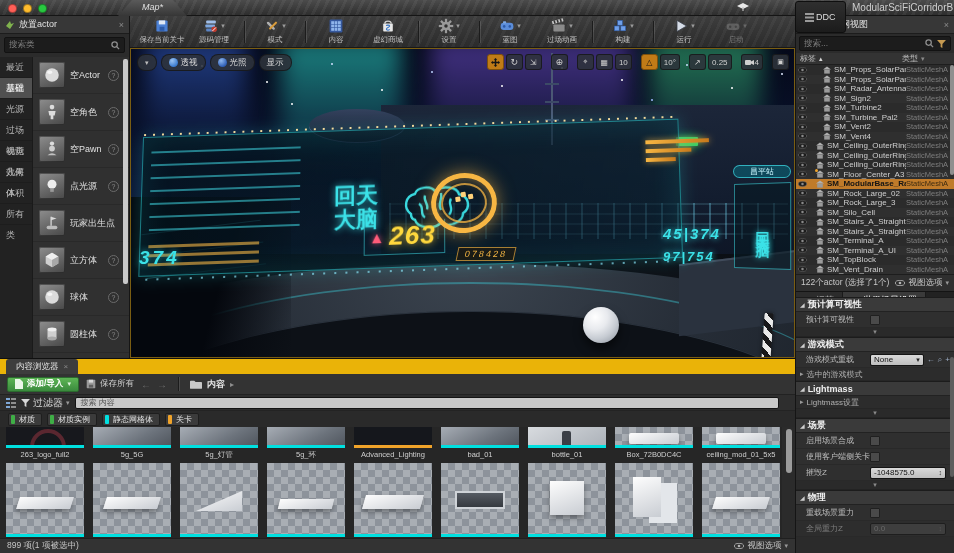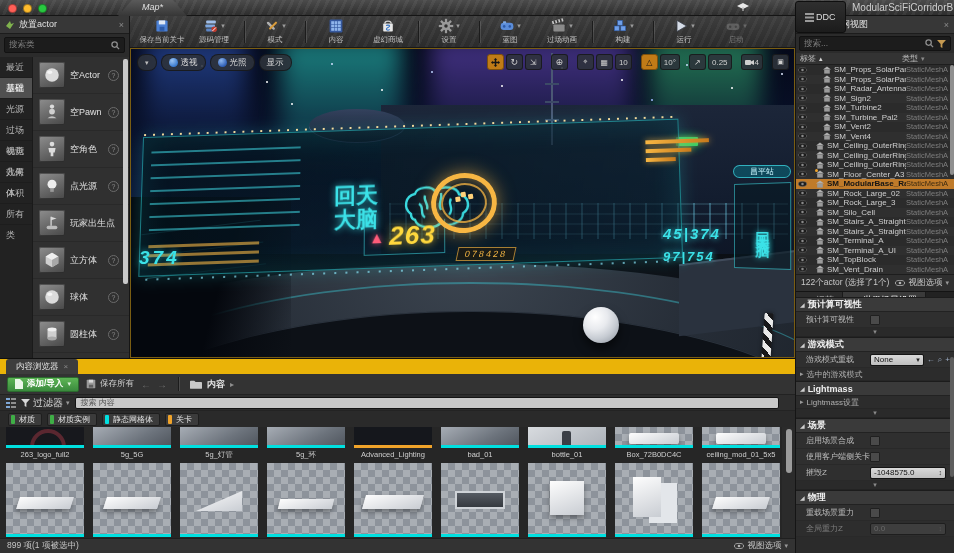--- a/index.html
+++ b/index.html
@@ -435,36 +435,36 @@
                 <circle cx="10" cy="10" r="7.5" fill="#dcdcdc"></circle>
                 <ellipse cx="7.5" cy="7" rx="3" ry="2" fill="#fff" opacity="0.7"></ellipse>
               </svg>
             </div>
             <div class="pname">空Actor</div>
             <div class="pgrab">?</div>
           </div>
           <div class="pitem">
             <div class="pthumb">
               <svg width="18" height="18" viewBox="0 0 20 20">
+                <circle cx="10" cy="4.5" r="2.6" fill="#dcdcdc"></circle>
+                <path d="M6 9 H14 L13 14 H11.5 V18 H8.5 V14 H7 Z" fill="#dcdcdc"></path>
+              </svg>
+            </div>
+            <div class="pname">空角色</div>
+            <div class="pgrab">?</div>
+          </div>
+          <div class="pitem">
+            <div class="pthumb">
+              <svg width="18" height="18" viewBox="0 0 20 20">
                 <circle cx="10" cy="4" r="2.4" fill="#dcdcdc"></circle>
                 <circle cx="10" cy="9.5" r="3.2" fill="#cfcfcf"></circle>
                 <path d="M5 17 Q10 12.5 15 17 Z" fill="#c2c2c2"></path>
               </svg>
             </div>
             <div class="pname">空Pawn</div>
-            <div class="pgrab">?</div>
-          </div>
-          <div class="pitem">
-            <div class="pthumb">
-              <svg width="18" height="18" viewBox="0 0 20 20">
-                <circle cx="10" cy="4.5" r="2.6" fill="#dcdcdc"></circle>
-                <path d="M6 9 H14 L13 14 H11.5 V18 H8.5 V14 H7 Z" fill="#dcdcdc"></path>
-              </svg>
-            </div>
-            <div class="pname">空角色</div>
             <div class="pgrab">?</div>
           </div>
           <div class="pitem">
             <div class="pthumb">
               <svg width="18" height="18" viewBox="0 0 20 20">
                 <circle cx="10" cy="8" r="5" fill="#efefef"></circle>
                 <rect x="8" y="12.5" width="4" height="4" fill="#9a9a9a"></rect>
               </svg>
             </div>
             <div class="pname">点光源</div>

